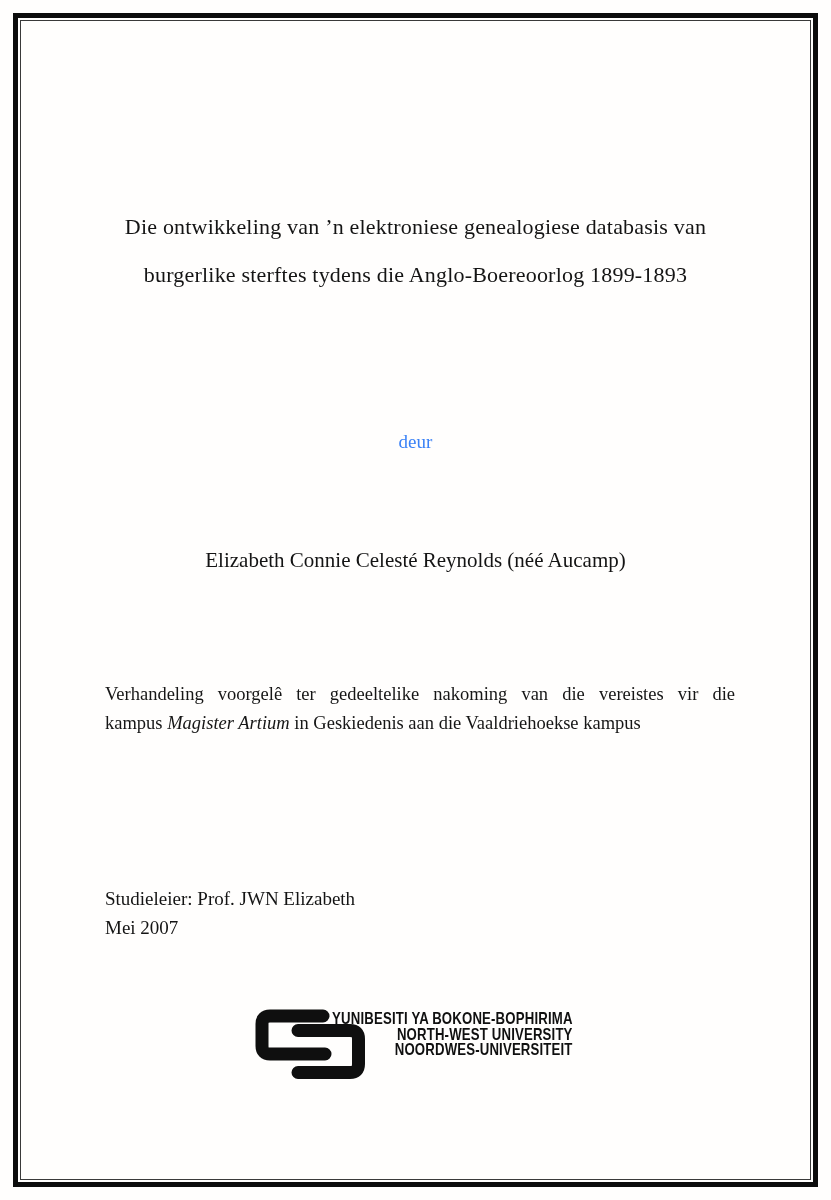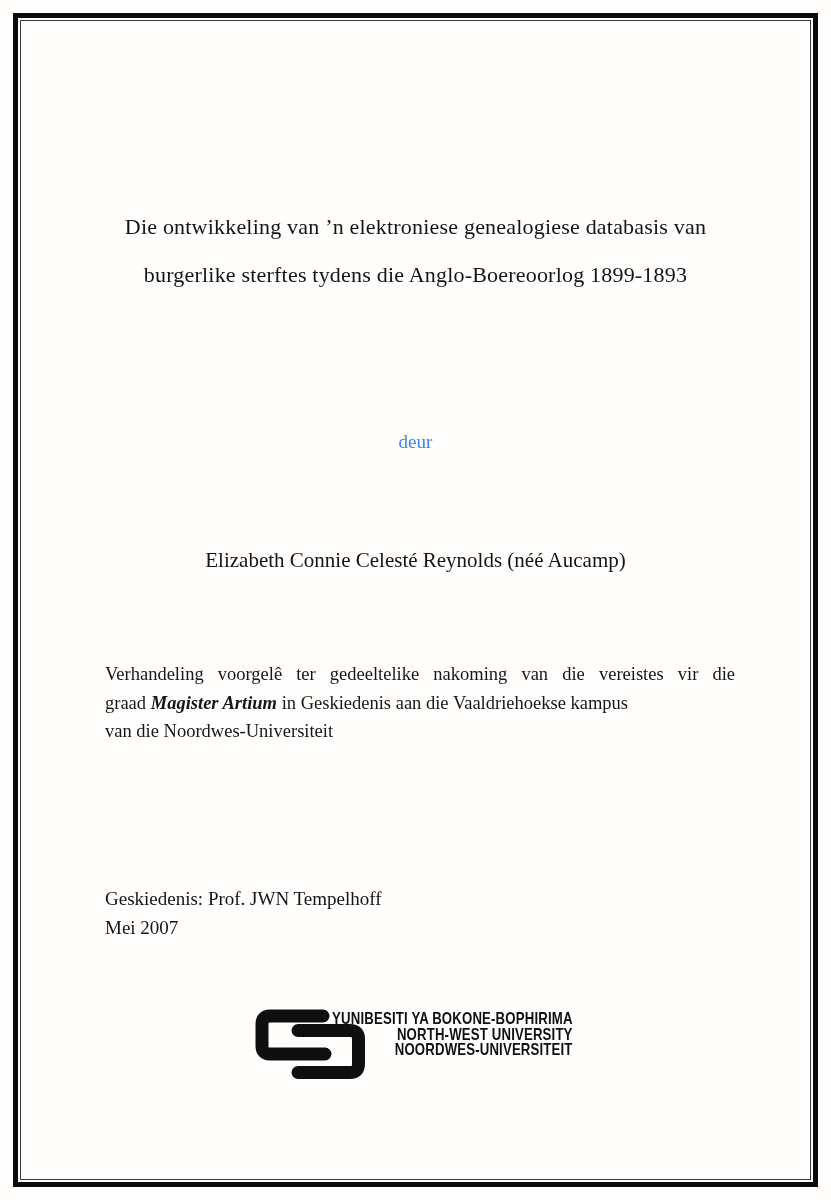--- a/index.html
+++ b/index.html
@@ -68,24 +68,24 @@
     top: 660px;
     left: 105px;
     width: 630px;
     font-size: 18.5px;
     line-height: 28.5px;
     color: #161616;
   }
   .statement .st-line1 {
     text-align: justify;
     text-align-last: justify;
+    margin-top: 20px;
   }
   .statement .it {
     font-style: italic;
-    font-weight: bold;
   }
 
   .supervisor-block {
     position: absolute;
     top: 884px;
     left: 105px;
     font-size: 19px;
     line-height: 29px;
     color: #141414;
   }
@@ -130,26 +130,25 @@
     <div>Die ontwikkeling van ’n elektroniese genealogiese databasis van</div>
     <div>burgerlike sterftes tydens die Anglo-Boereoorlog 1899-1893</div>
   </div>
 
   <div class="byline">deur</div>
 
   <div class="author">Elizabeth Connie Celesté Reynolds (néé Aucamp)</div>
 
   <div class="statement">
     <div class="st-line1">Verhandeling voorgelê ter gedeeltelike nakoming van die vereistes vir die</div>
-    <div class="st-line2"><span>graad </span><span class="it">Magister Artium</span><span> in Geskiedenis aan die Vaaldriehoekse kampus</span></div>
-    <div class="st-line3">van die Noordwes-Universiteit</div>
+    <div class="st-line2"><span>kampus </span><span class="it">Magister Artium</span><span> in Geskiedenis aan die Vaaldriehoekse kampus</span></div>
   </div>
 
   <div class="supervisor-block">
-    <div>Geskiedenis: Prof. JWN Tempelhoff</div>
+    <div>Studieleier: Prof. JWN Elizabeth</div>
     <div>Mei 2007</div>
   </div>
 
   <div class="logo">
     <svg class="logo-mark" width="118" height="76" viewBox="0 0 118 76" aria-hidden="true">
       <path d="M 70 8 H 17 Q 9 8 9 16 V 38 Q 9 46 17 46 H 72" fill="none" stroke="#0f0f0f" stroke-width="13" stroke-linecap="round"></path>
       <path d="M 45 22.5 H 97 Q 105.5 22.5 105.5 31 V 56 Q 105.5 64.5 97 64.5 H 45" fill="none" stroke="#0f0f0f" stroke-width="13" stroke-linecap="round"></path>
     </svg>
     <div class="logo-text">
       <div>YUNIBESITI YA BOKONE-BOPHIRIMA</div>

